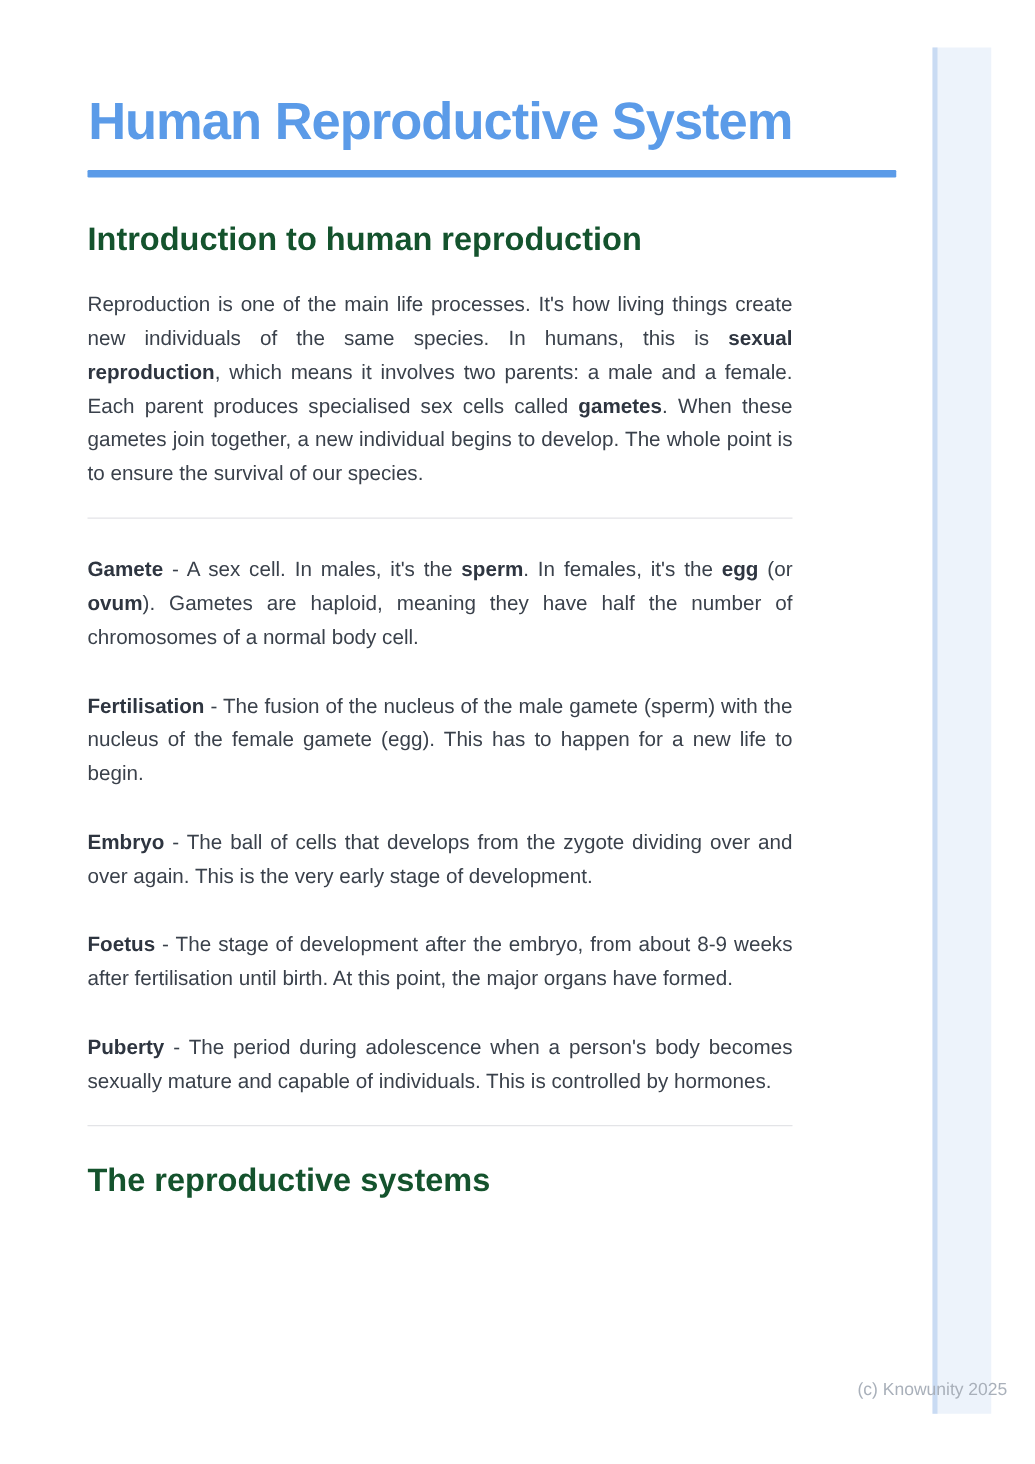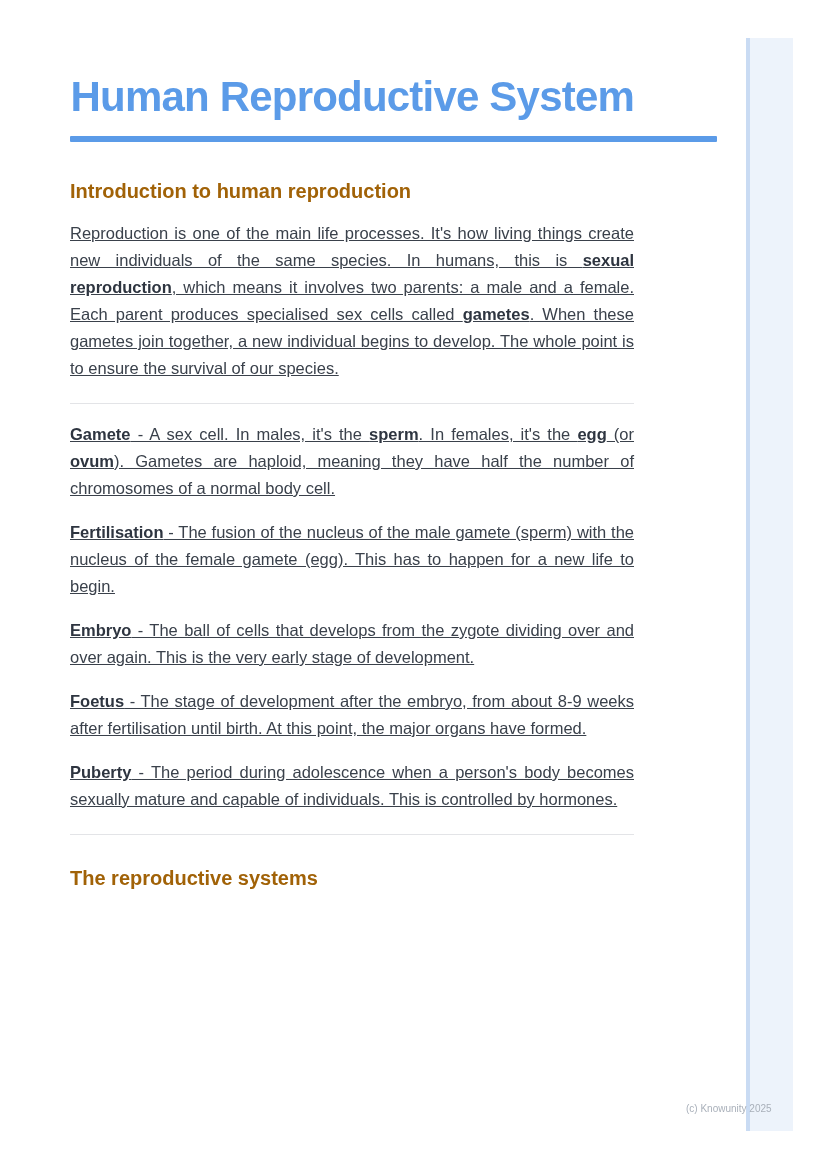--- a/index.html
+++ b/index.html
@@ -36,46 +36,45 @@
     text-align: right;
   }
   .title-rule {
     width: 647px; height: 6px;
     margin-top: 18px;
     background: #5B9BE8;
     border-radius: 1px;
   }
   .section-heading {
     margin: 32px 0 0 0;
-    font-size: 20px;
+    font-size: 26px;
     line-height: 23px;
     font-weight: 700;
-    color: #a16207;
+    color: #14532d;
   }
   .section-heading.first { margin-top: 38px; }
   .paragraphs p.para {
-    margin: 17px 0 0 0;
+    margin: 28px 0 0 0;
     font-size: 16.5px;
     line-height: 27px;
     color: #3A414B;
     text-align: justify;
-    text-decoration: underline;
   }
   .paragraphs p.para b { color: #2E3540; font-weight: 700; }
   .divider {
     border: none;
     border-top: 1px solid #E3E4E7;
     margin: 21px 0 0 0;
     width: 564px;
     height: 0;
   }
   .footer-note {
     position: absolute;
     left: 686px; top: 1103px;
-    font-size: 10px;
+    font-size: 14px;
     color: #A9B0BA;
     z-index: 3;
     white-space: nowrap;
   }
 </style>
 </head>
 <body>
 
 <div class="side-stripe"></div>
 

